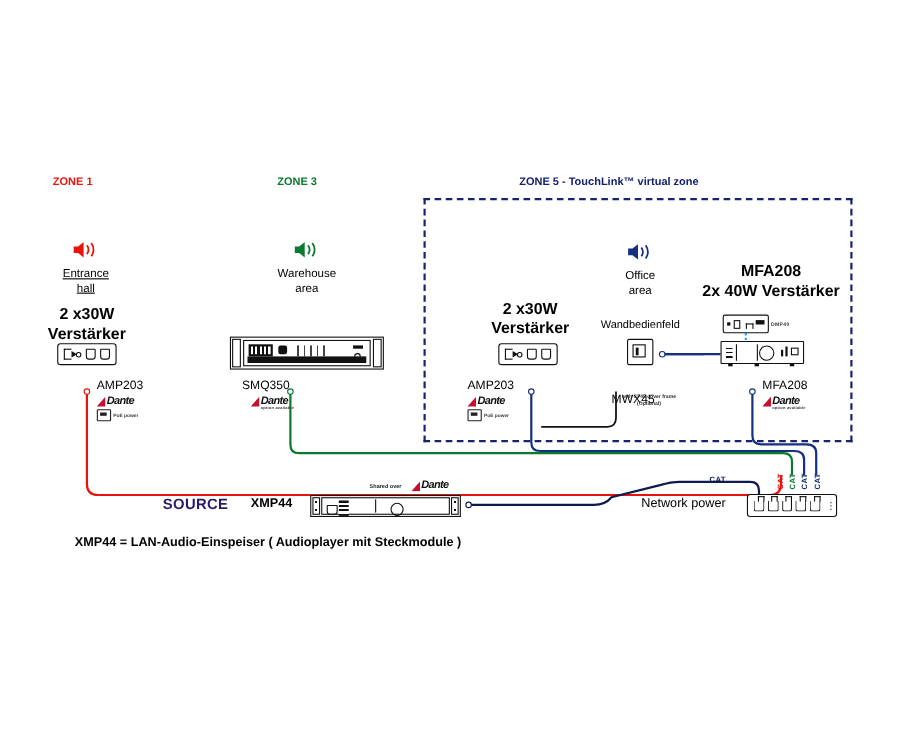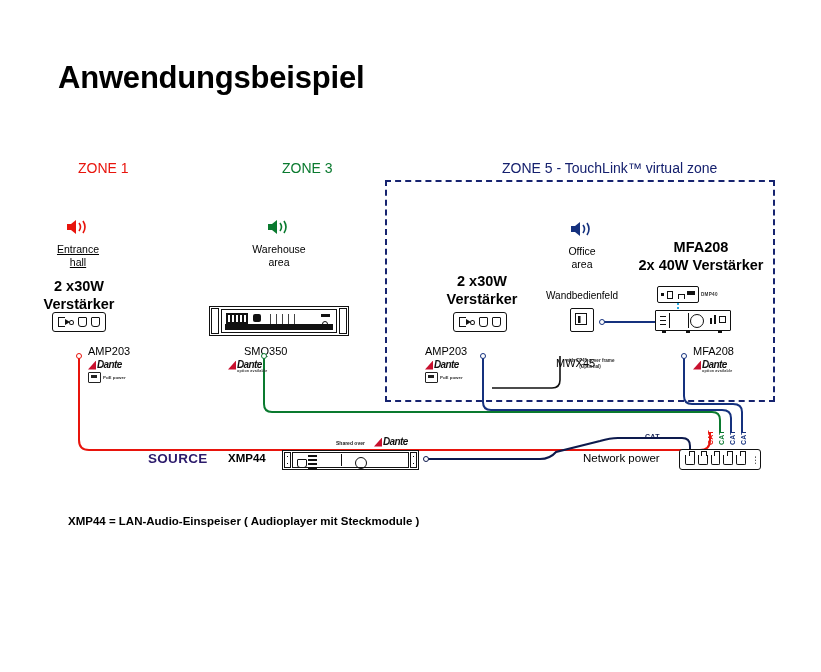--- a/index.html
+++ b/index.html
@@ -24,24 +24,23 @@
   #title {
     left: 58px; top: 60px;
     font-size: 31px;
     font-weight: bold;
     color: #000000;
     letter-spacing: -0.2px;
   }
 
   
   .zone-label {
-    font-size: 14px;
-    font-weight: normal;
+    font-size: 10px;
+    font-weight: bold;
     white-space: nowrap;
-    margin-left: 30px;
   }
   #zone1-label { left: 48px;  top: 160px; color: #e8140c; }
   #zone2-label { left: 252px; top: 160px; color: #0a7a2f; }
   #zone3-label { left: 472px; top: 160px; color: #15206e; }
 
   
   #zone3-box {
     left: 385px; top: 180px;
     width: 390px; height: 222px;
     border: 2px dashed #16236f;
@@ -336,21 +335,21 @@
   #xmp-label { left: 228px; top: 452px; font-size: 11.5px; font-weight:bold; color:#000; }
   #netsw-label { left: 583px; top: 452px; font-size: 11.5px; color:#000; }
   #shared-over {
     left: 336px; top: 440px;
     font-size: 5px; font-weight: bold; color: #222;
   }
 
   
   #caption {
     left: 68px; top: 487px;
-    font-size: 11.5px; font-weight: bold; color:#000;margin-top:28px;
+    font-size: 11.5px; font-weight: bold; color:#000;
   }
 
   
   .port {
     width: 6px; height: 6px;
     border-radius: 50%;
     background: #fff;
     box-sizing: border-box;
   }
   .port.red   { border: 1.4px solid #e8140c; }
@@ -373,21 +372,20 @@
     letter-spacing: 0.3px;
   }
 
   svg.wires { position:absolute; left:0; top:0; width:821px; height:672px; pointer-events:none; }
 </style>
 </head>
 <body>
 
 <div id="stage">
 
-  <div class="abs" id="title">Anwendungsbeispiel</div>
 
   <div class="abs zone-label" id="zone1-label">ZONE 1</div>
   <div class="abs zone-label" id="zone2-label">ZONE 3</div>
   <div class="abs zone-label" id="zone3-label">ZONE 5 - TouchLink™ virtual zone</div>
 
   <div class="abs" id="zone3-box"></div>
 
   <svg class="wires" viewBox="0 0 821 672">
 
     <path d="M79,356 L79,440 Q79,450 89,450 L700,450 Q710,450 710,440 L710,432" fill="none" stroke="#e8140c" stroke-width="2"></path>
@@ -457,21 +455,21 @@
       <span class="grille"></span>
       <span class="knob"></span>
       <span class="leds"></span>
       <span class="leds2"></span>
       <span class="pbtn"></span>
       <span class="pled"></span>
       <span class="bar"></span>
     </span>
   </div>
 
-  <div class="abs dev-name" style="left:244px; top:345px;text-align:right;">SMQ350</div>
+  <div class="abs dev-name" style="left:220px; top:345px;text-align:right;">SMQ350</div>
   <div class="abs port green" style="left:261px; top:353px;"></div>
   <div class="abs dante" style="left:228px; top:360px;">
     <div class="dante-row">
       <span class="dante-mark"></span>
       <span class="dante-word">Dante</span>
     </div>
     <div class="dante-sub">option available</div>
   </div>
 
   <div class="abs amp-title" style="left:425px; top:272px; width:114px;">2 x30W

